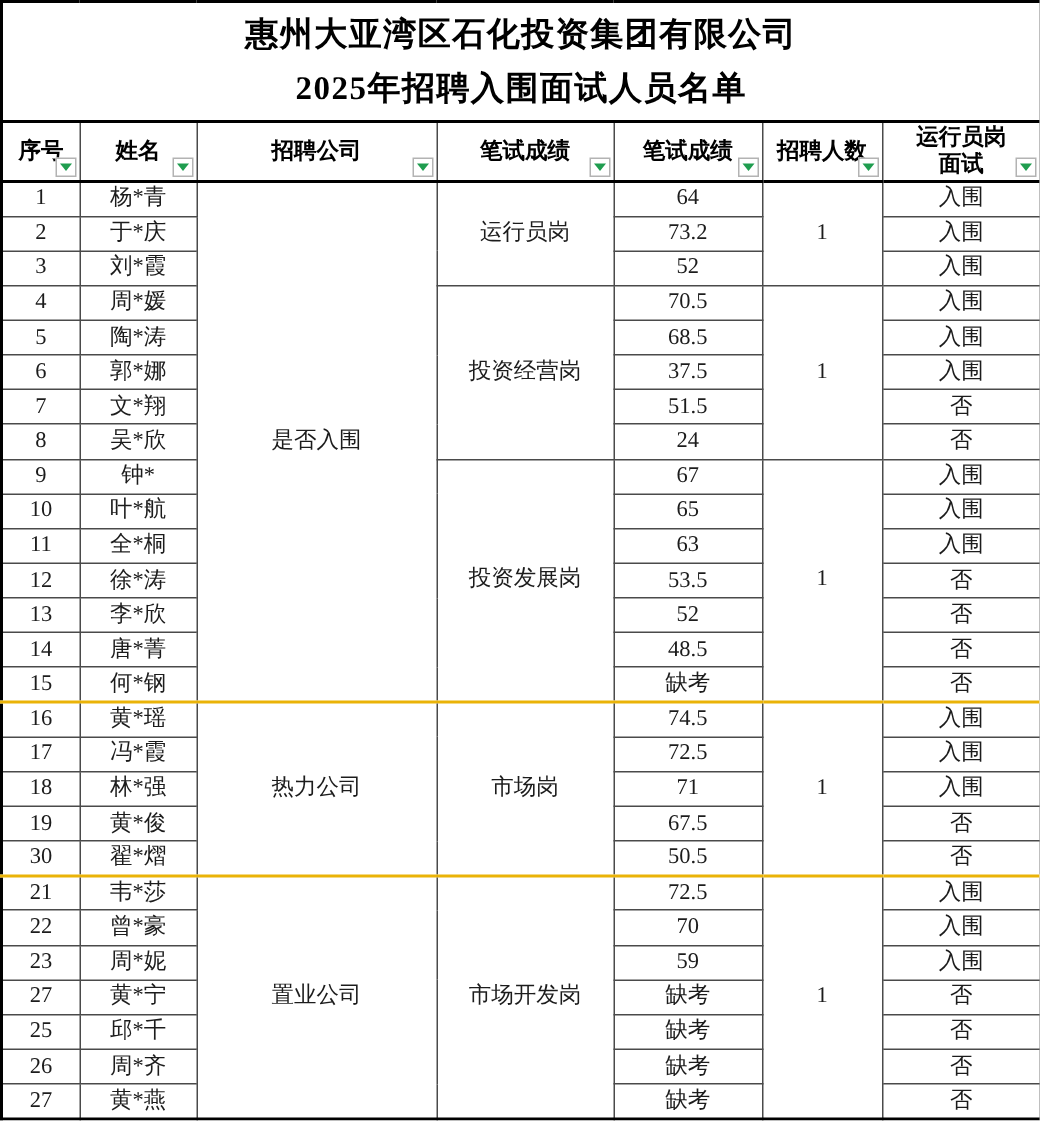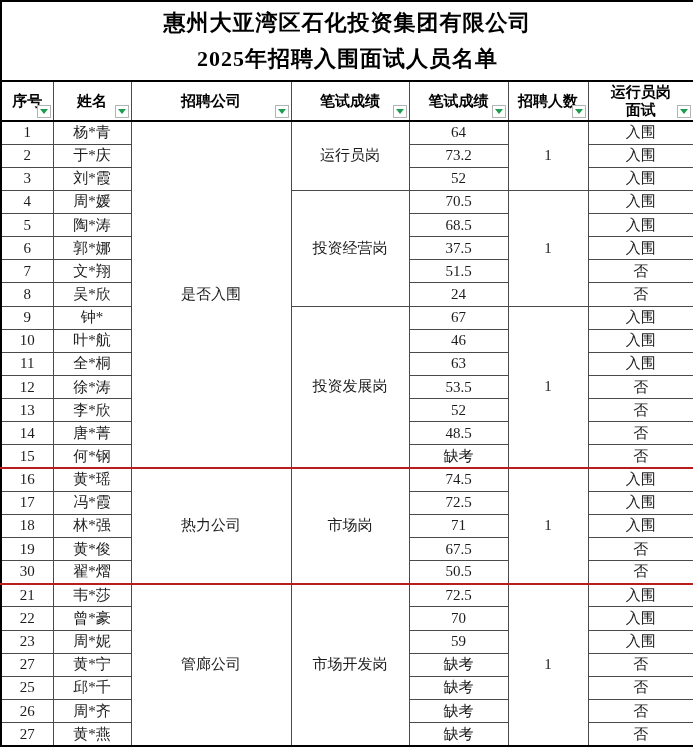--- a/index.html
+++ b/index.html
@@ -64,21 +64,21 @@
     border-right: 4px solid transparent;
     border-top: 5px solid #1f9d4f;
   }
   
   tbody td {
     height: 23px;
     font-size: 15px;
     color: #1c1c1c;
     line-height: 1;
   }
-  tr.company-start td { border-top: 2px solid #b91c1c; }
+  tr.company-start td { border-top: 2px solid #eab308; }
 </style>
 </head>
 <body>
 
 <div class="sheet">
   <table>
     <colgroup>
       <col style="width:52px">
         <col style="width:78px">
         <col style="width:160px">
@@ -177,21 +177,21 @@
           <td>9</td>
           <td>钟*</td>
           <td rowspan="7">投资发展岗</td>
           <td>67</td>
           <td rowspan="7">1</td>
           <td>入围</td>
         </tr>
         <tr>
           <td>10</td>
           <td>叶*航</td>
-          <td>46</td>
+          <td>65</td>
           <td>入围</td>
         </tr>
         <tr>
           <td>11</td>
           <td>全*桐</td>
           <td>63</td>
           <td>入围</td>
         </tr>
         <tr>
           <td>12</td>
@@ -246,21 +246,21 @@
         </tr>
         <tr>
           <td>30</td>
           <td>翟*熠</td>
           <td>50.5</td>
           <td>否</td>
         </tr>
         <tr class="company-start">
           <td>21</td>
           <td>韦*莎</td>
-          <td rowspan="7">管廊公司</td>
+          <td rowspan="7">置业公司</td>
           <td rowspan="7">市场开发岗</td>
           <td>72.5</td>
           <td rowspan="7">1</td>
           <td>入围</td>
         </tr>
         <tr>
           <td>22</td>
           <td>曾*豪</td>
           <td>70</td>
           <td>入围</td>

